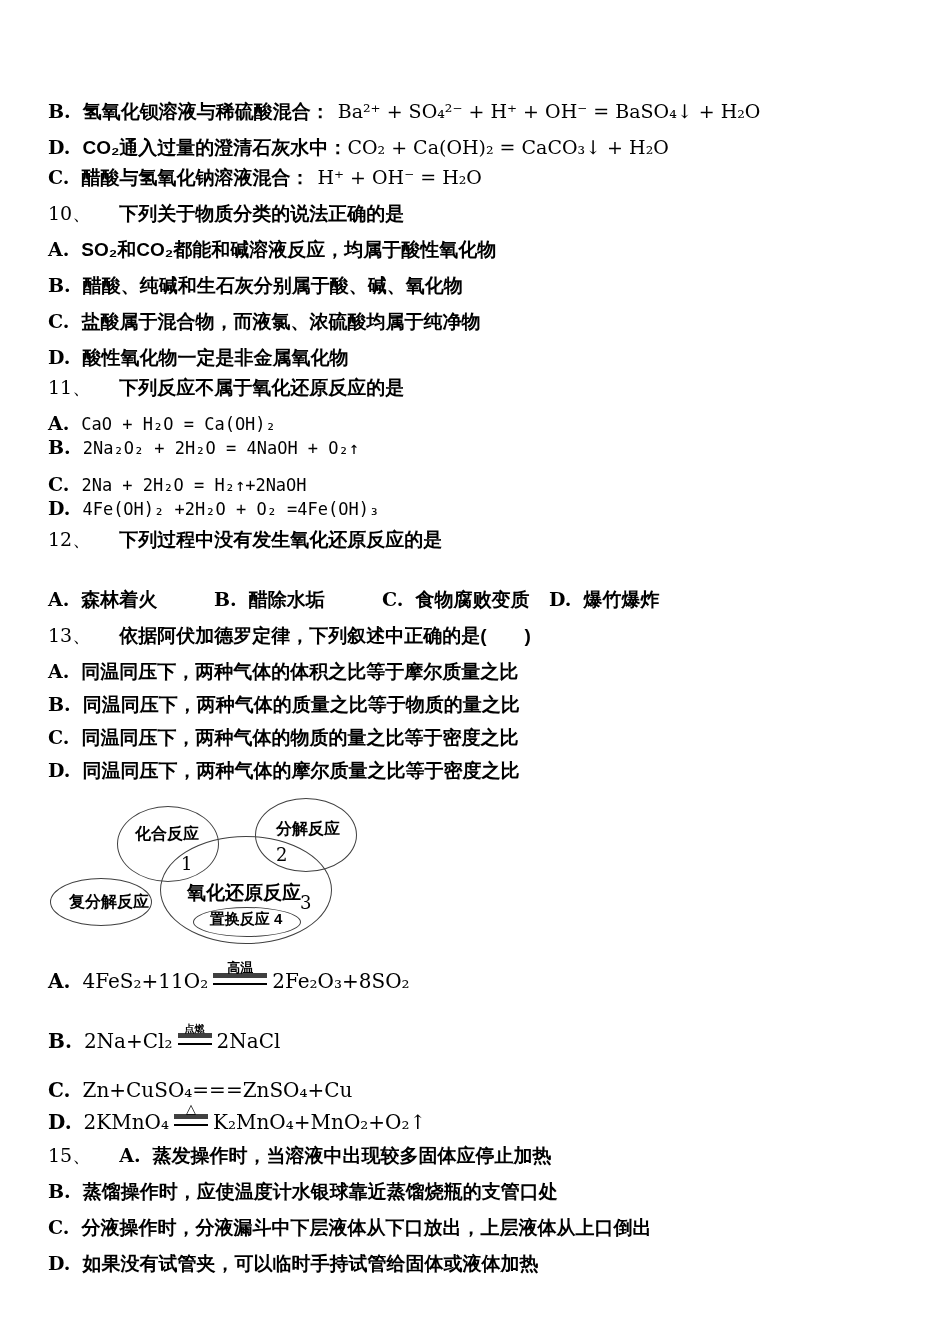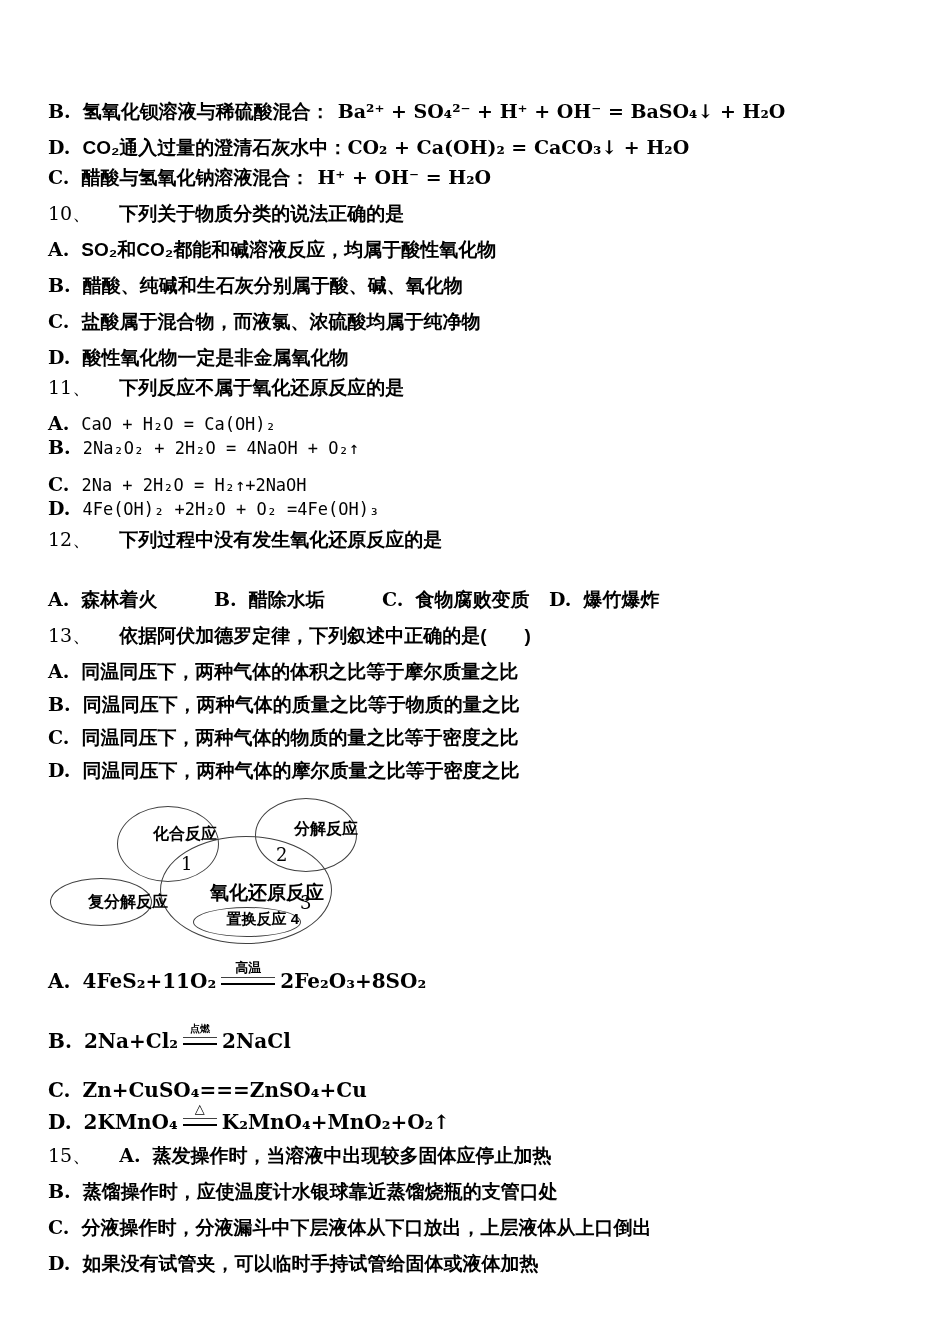--- a/index.html
+++ b/index.html
@@ -6,54 +6,54 @@
   body{
     width:950px;height:1344px;background:#ffffff;color:#000;
     font-family:"Liberation Sans","DejaVu Sans",sans-serif;
     overflow:hidden;
   }
   .page{padding:100px 30px 0 48px;}
   .line{font-size:19px;line-height:23px;margin:0 0 13px 0;}
   .cjk{font-family:"Liberation Sans","DejaVu Sans",sans-serif;font-weight:700;}
   .letter{font-family:"DejaVu Serif","Liberation Serif",serif;font-weight:700;margin-right:12px;}
   .qnum{font-family:"DejaVu Serif","Liberation Serif",serif;font-weight:400;margin-right:28px;}
-  .formula{font-family:"DejaVu Serif","Liberation Serif",serif;font-weight:700;}
+  .formula{font-family:"DejaVu Serif","Liberation Serif",serif;font-weight:400;}
   .gap{margin-left:8px;}
   .mono{font-family:"DejaVu Sans Mono","Liberation Mono",monospace;font-weight:400;font-size:17px;}
   .q11row{display:flex;flex-direction:column;}
   .q11c1{width:332px;}
   .q12i{display:inline-block;margin-top:24px;}
   .q12a{width:166px;}
   .q12b{width:168px;}
   .q12c{width:167px;}
   .tight{margin-bottom:7px;}
   .q13opt{margin-bottom:10px;}
 
   
   .venn{position:relative;width:390px;height:152px;margin:14px 0 22px 0;}
   .ell{position:absolute;border:1.6px solid #404040;border-radius:50%;background:transparent;}
   .e-comb{left:69px;top:10px;width:100px;height:74px;}
   .e-deco{left:207px;top:2px;width:100px;height:72px;}
   .e-redox{left:112px;top:40px;width:170px;height:106px;}
   .e-meta{left:2px;top:82px;width:100px;height:46px;}
   .e-disp{left:145px;top:111px;width:106px;height:28px;}
-  .vlbl{position:absolute;font-weight:700;font-size:16px;text-align:right;white-space:nowrap;}
+  .vlbl{position:absolute;font-weight:700;font-size:16px;text-align:center;white-space:nowrap;}
   .l-comb{left:69px;top:28px;width:100px;}
   .l-deco{left:210px;top:23px;width:100px;}
   .l-redox{left:116px;top:84px;width:160px;font-size:19px;}
   .l-meta{left:2px;top:96px;width:118px;}
   .l-disp{left:145px;top:114px;width:106px;font-size:15px;}
   .vnum{position:absolute;font-family:"DejaVu Serif","Liberation Serif",serif;font-weight:400;font-size:18px;}
   .n1{left:133px;top:57px;}
   .n2{left:228px;top:48px;}
   .n3{left:252px;top:96px;}
 
   
   .q14l{font-size:20px;}
-  .cond-eq{display:inline-block;position:relative;height:5px;border-top:1px solid #404040;border-bottom:2px solid #000;vertical-align:3px;margin:0 5px;text-decoration:underline;}
+  .cond-eq{display:inline-block;position:relative;height:5px;border-top:5px solid #404040;border-bottom:2px solid #000;vertical-align:3px;margin:0 5px;text-decoration:underline;}
   .w54{width:54px;}
   .w34{width:34px;}
   .cond{position:absolute;left:50%;transform:translateX(-50%);bottom:9px;font-size:13px;font-weight:700;line-height:1;white-space:nowrap;font-family:"Liberation Sans","DejaVu Sans",sans-serif;}
   .cond-sm{font-size:10px;}
   .mA{margin-bottom:37px;}
   .mB{margin-bottom:26px;}
   .mC{margin-bottom:9px;}
   .mD{margin-bottom:10px;}
 </style>
 </head>

